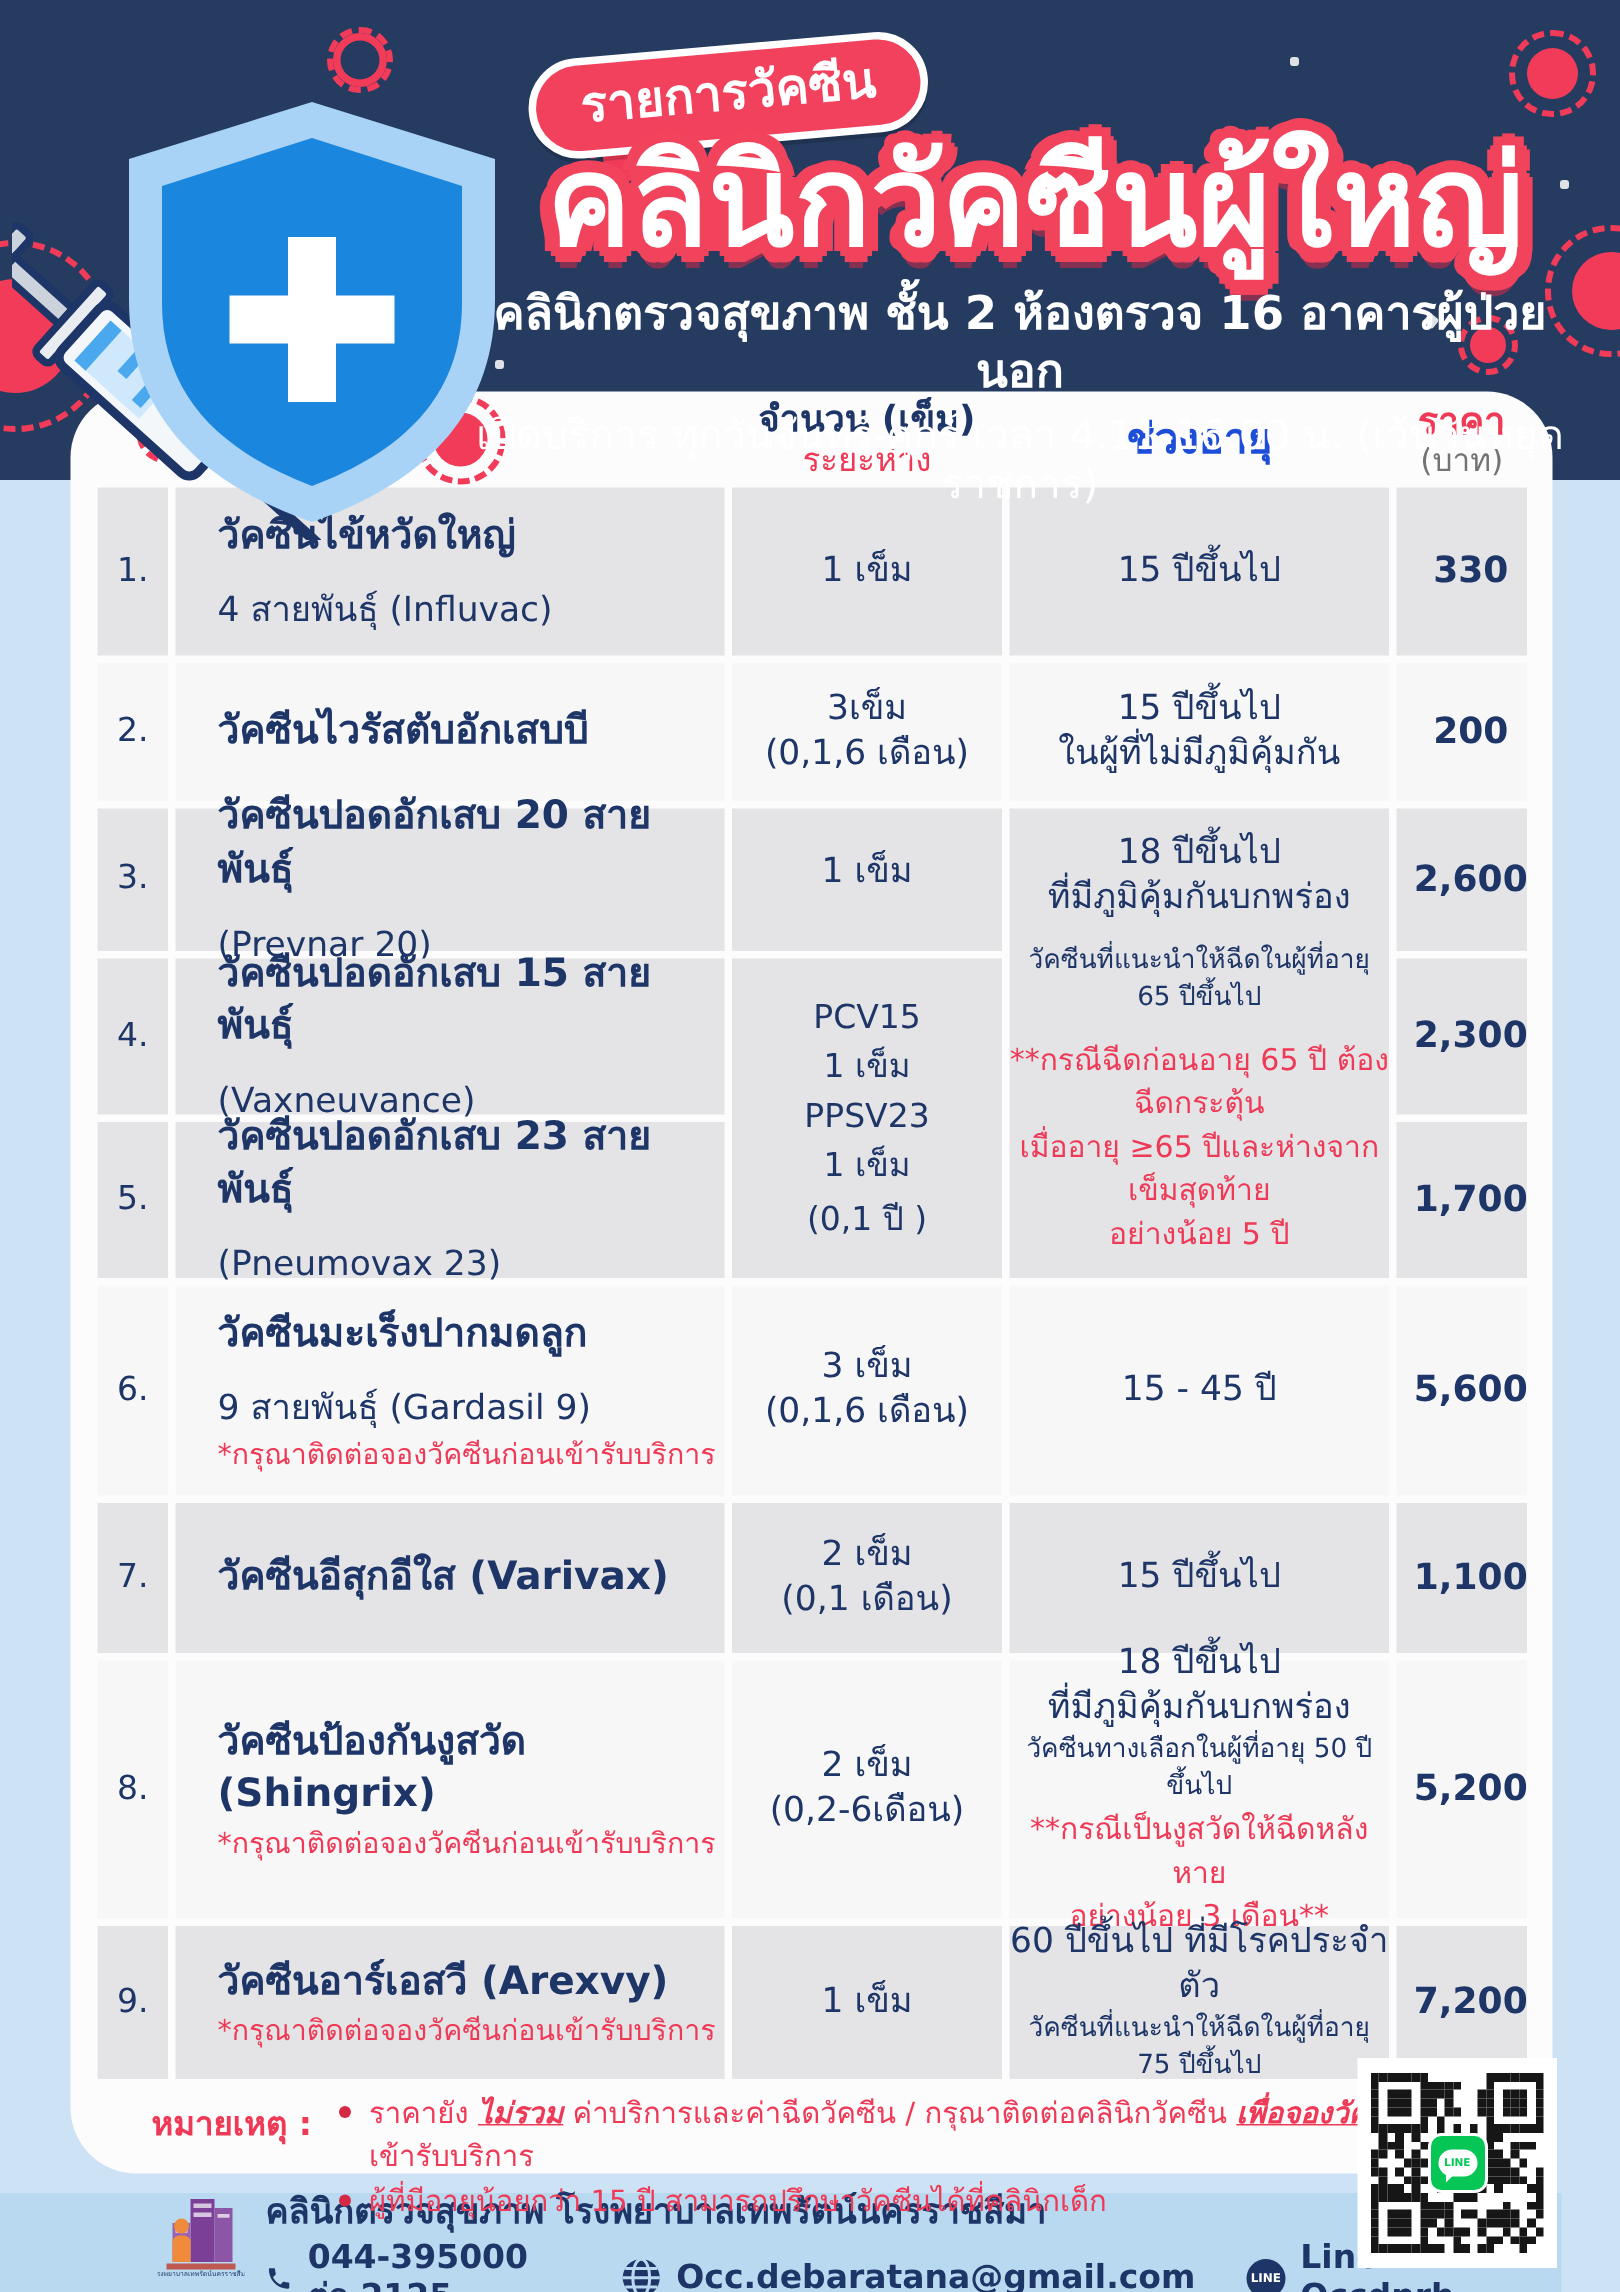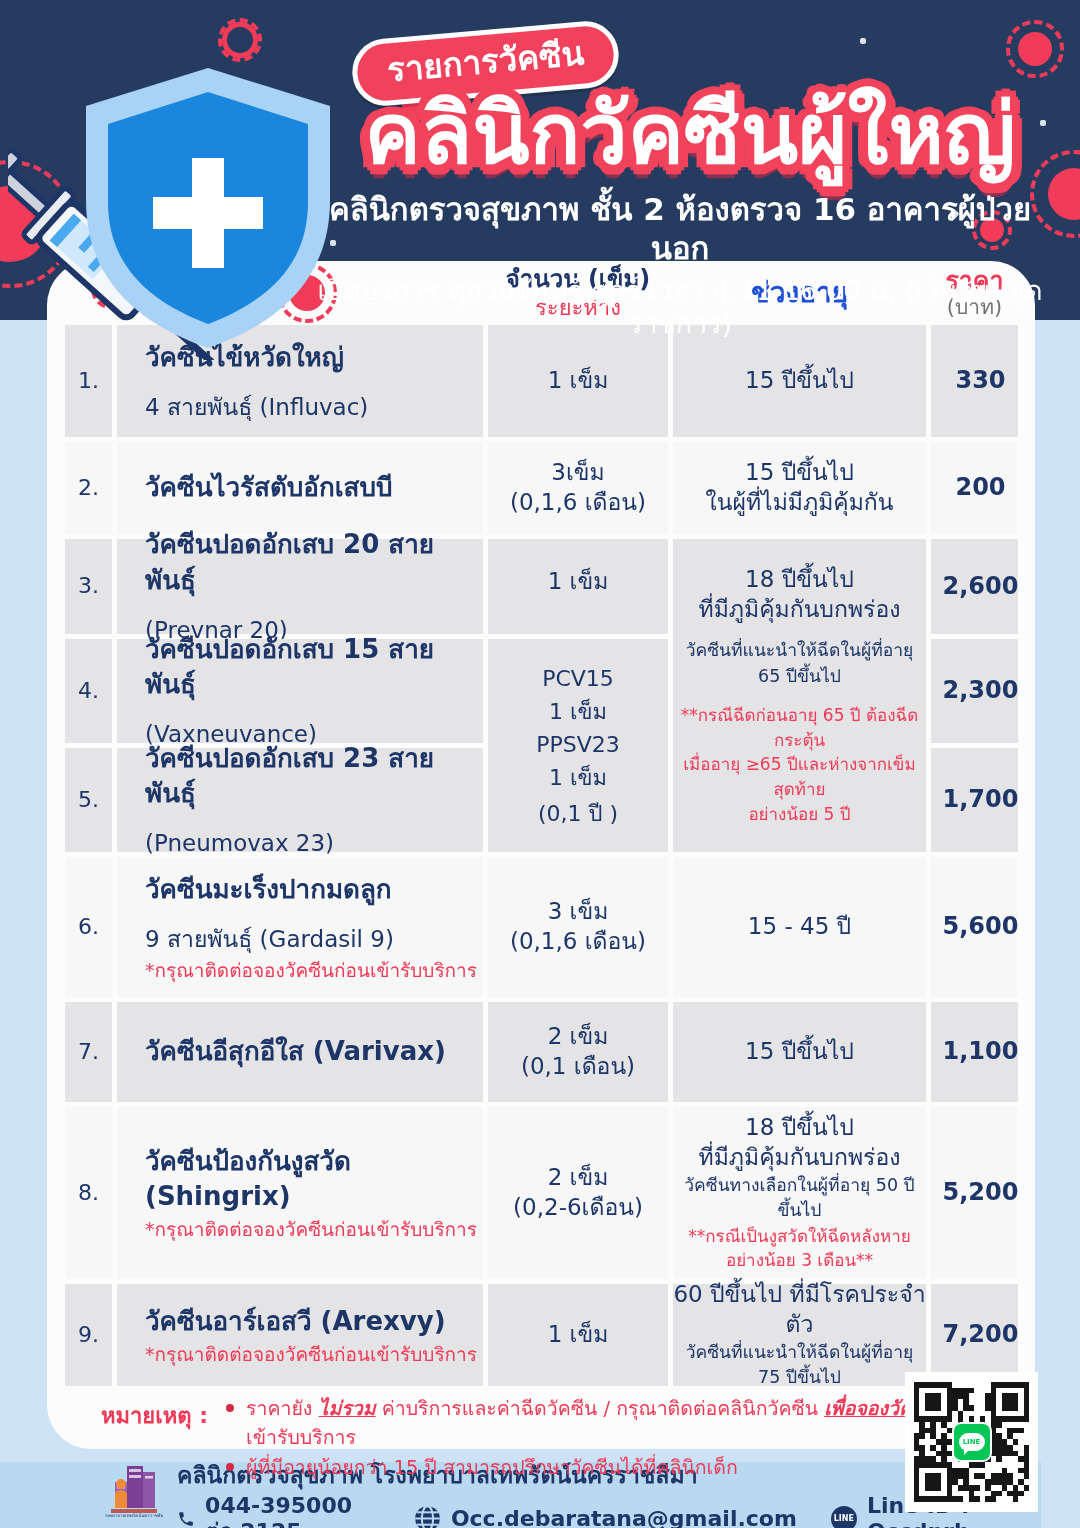--- a/index.html
+++ b/index.html
@@ -63,21 +63,21 @@
   .cdose{grid-column:3;font-size:23px;}
   .cage{grid-column:4;font-size:23px;}
   .cprice{grid-column:5;font-size:24px;font-weight:bold;padding-left:12px;}
   .r1{grid-row:1}.r2{grid-row:2}.r3{grid-row:3}.r4{grid-row:4}.r5{grid-row:5}
   .r6{grid-row:6}.r7{grid-row:7}.r8{grid-row:8}.r9{grid-row:9}
   .r45{grid-row:4 / span 2}.r35{grid-row:3 / span 3}
   .vname{font-size:26px;font-weight:bold;line-height:1.35;}
   .vsub{font-size:23px;margin-top:18px;line-height:1.3;}
   .vnote{font-size:19px;color:#ee3a56;margin-top:4px;line-height:1.25;}
   .small{font-size:17.5px;line-height:1.45;}
-  .rednote{font-size:17px;color:#ee3a56;line-height:1.45;}
+  .rednote{font-size:20px;color:#ee3a56;line-height:1.45;}
   .pcv-line{display:flex;justify-content:space-between;width:158px;font-size:22px;line-height:1.5;flex-direction:column;}
   .mt6{margin-top:6px;} .mt10{margin-top:0;} .mt14{margin-top:14px;}
   
   .notes{position:absolute;left:36px;top:1129px;width:900px;display:flex;color:#ee3a56;}
   .notes-label{font-size:22px;font-weight:bold;margin:8px 18px 0 18px;white-space:nowrap;}
   .notes-list{font-size:19.5px;line-height:1.5;padding-top:4px;}
   .note-line{display:flex;align-items:flex-start;}
   .note-dot{width:8px;height:8px;border-radius:50%;background:#d42a46;margin:10px 12px 0 0;flex:none;}
   .ul{font-weight:bold;font-style:italic;text-decoration:underline;}
   

